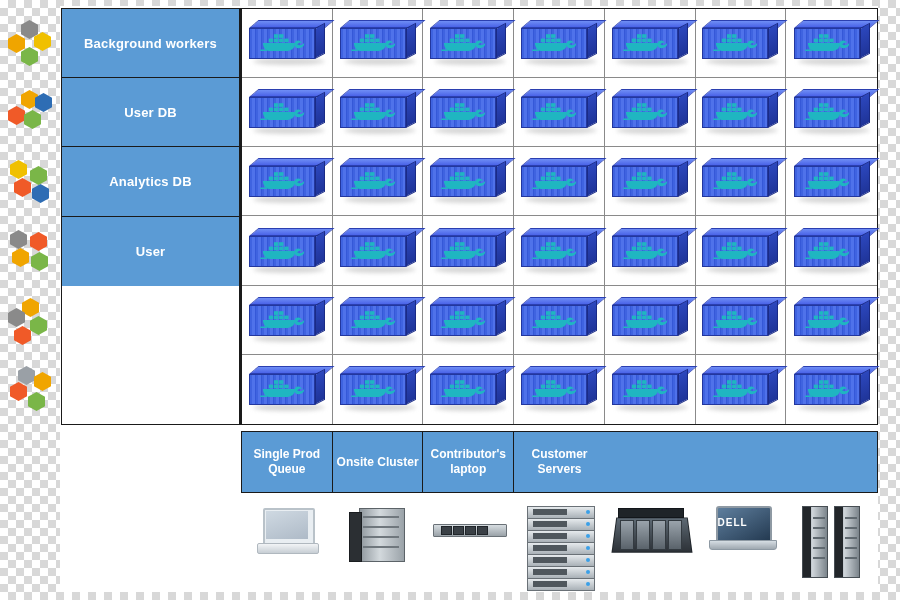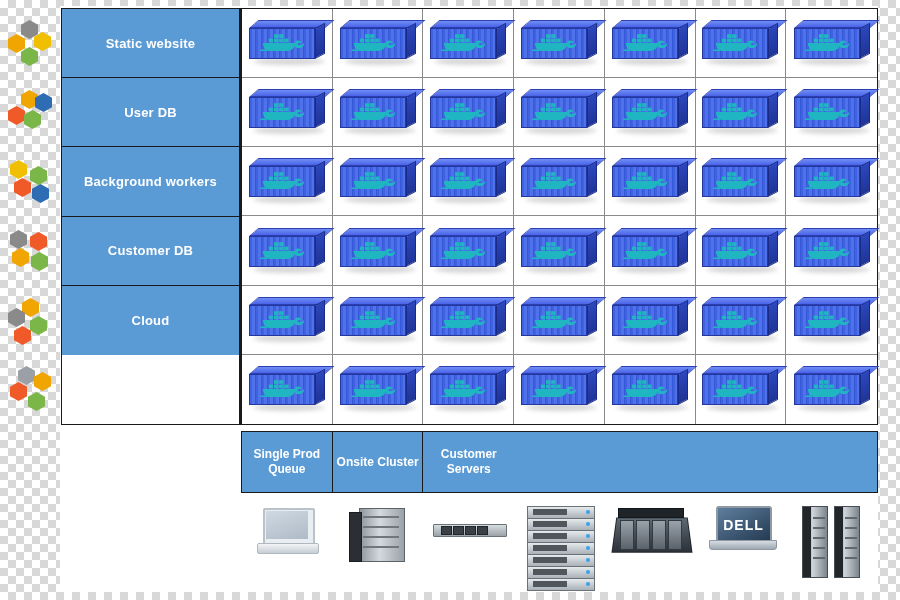--- a/index.html
+++ b/index.html
@@ -300,21 +300,21 @@
 
   
   .ico-laptop { position: relative; width: 66px; height: 48px; }
   .ico-laptop .lid {
     position: absolute; left: 7px; top: 0; width: 52px; height: 34px;
     background: linear-gradient(150deg,#5f7f9e,#22384f);
     border: 2px solid #8e99a3; border-radius: 3px 3px 0 0;
   }
   .ico-laptop .logo {
     position: absolute; left: 0; right: 0; top: 9px;
-    text-align: center; color: #ffffff; font-size: 14px; font-weight: bold;
+    text-align: left; color: #ffffff; font-size: 10px; font-weight: bold;
     letter-spacing: 1px;
   }
   .ico-laptop .deck {
     position: absolute; left: 0; top: 34px; width: 66px; height: 8px;
     background: linear-gradient(180deg,#d6dde3,#9fa8b0);
     border: 1px solid #8e99a3; border-radius: 0 0 3px 3px;
   }
 
   
   .ico-towers { position: relative; width: 62px; height: 72px; }
@@ -376,33 +376,30 @@
       <div class="hex" style="left:26px;top:6px;background:#f0a500"></div>
       <div class="hex" style="left:2px;top:16px;background:#f05a28"></div>
       <div class="hex" style="left:20px;top:26px;background:#7ab648"></div>
     </div>
   </div>
 
   <div class="grid">
 
     <div class="rowlabels">
       <div class="rowlabel">
-          <span>Static website</span>
+          <span>Background workers</span>
         </div>
       <div class="rowlabel">
           <span>User DB</span>
         </div>
       <div class="rowlabel">
-          <span>Background workers</span>
+          <span>Analytics  DB</span>
         </div>
       <div class="rowlabel">
-          <span>Customer  DB</span>
-        </div>
-      <div class="rowlabel">
-          <span>Cloud</span>
+          <span>User</span>
         </div>
     </div>
 
     <div class="cells" id="cells">
         <div class="cell">
         <div class="container-box">
           <div class="shadow"></div>
           <div class="cb-top"></div>
           <div class="cb-front"></div>
           <div class="cb-side"></div>
@@ -1326,20 +1323,23 @@
       </div>
       </div>
   </div>
 
   <div class="colheaders">
     <div class="colheader">
         <span>Single Prod Queue</span>
       </div>
     <div class="colheader">
         <span>Onsite Cluster</span>
+      </div>
+    <div class="colheader">
+        <span>Contributor's laptop</span>
       </div>
     <div class="colheader">
         <span>Customer Servers</span>
       </div>
   </div>
 
   <div class="hwrow">
 
     <div class="hwcell">
       <div class="ico-monitor">

